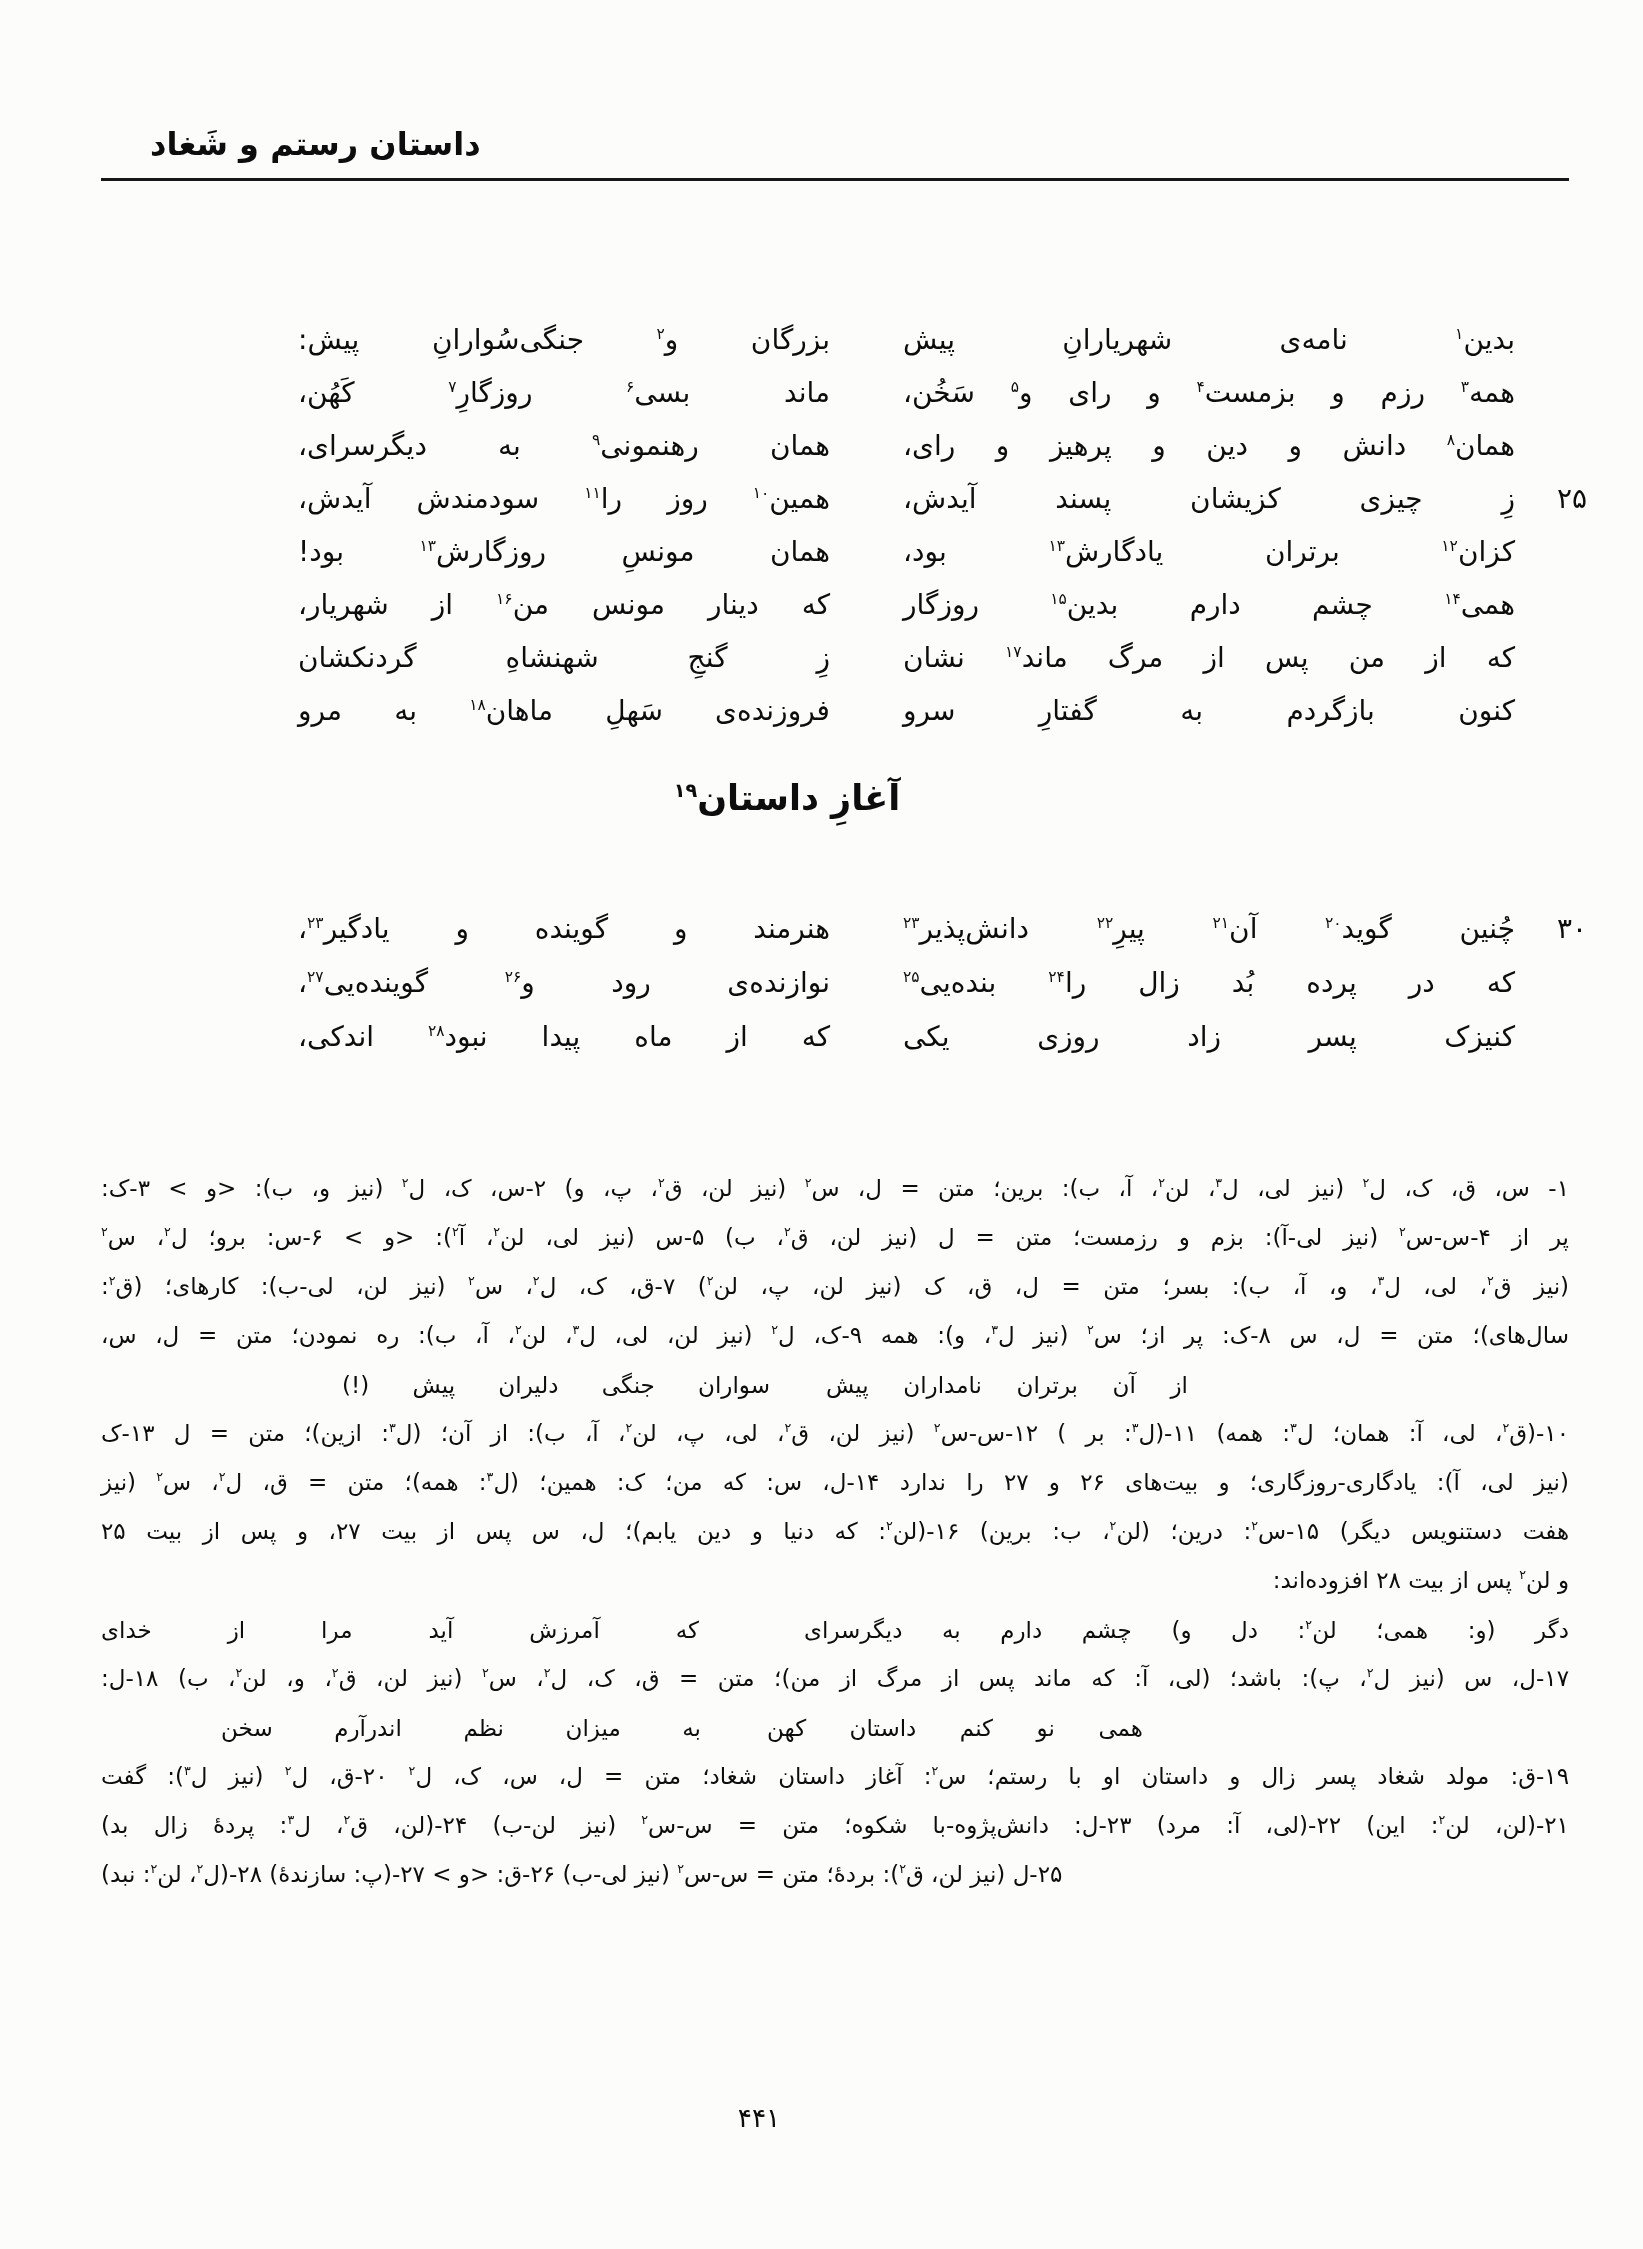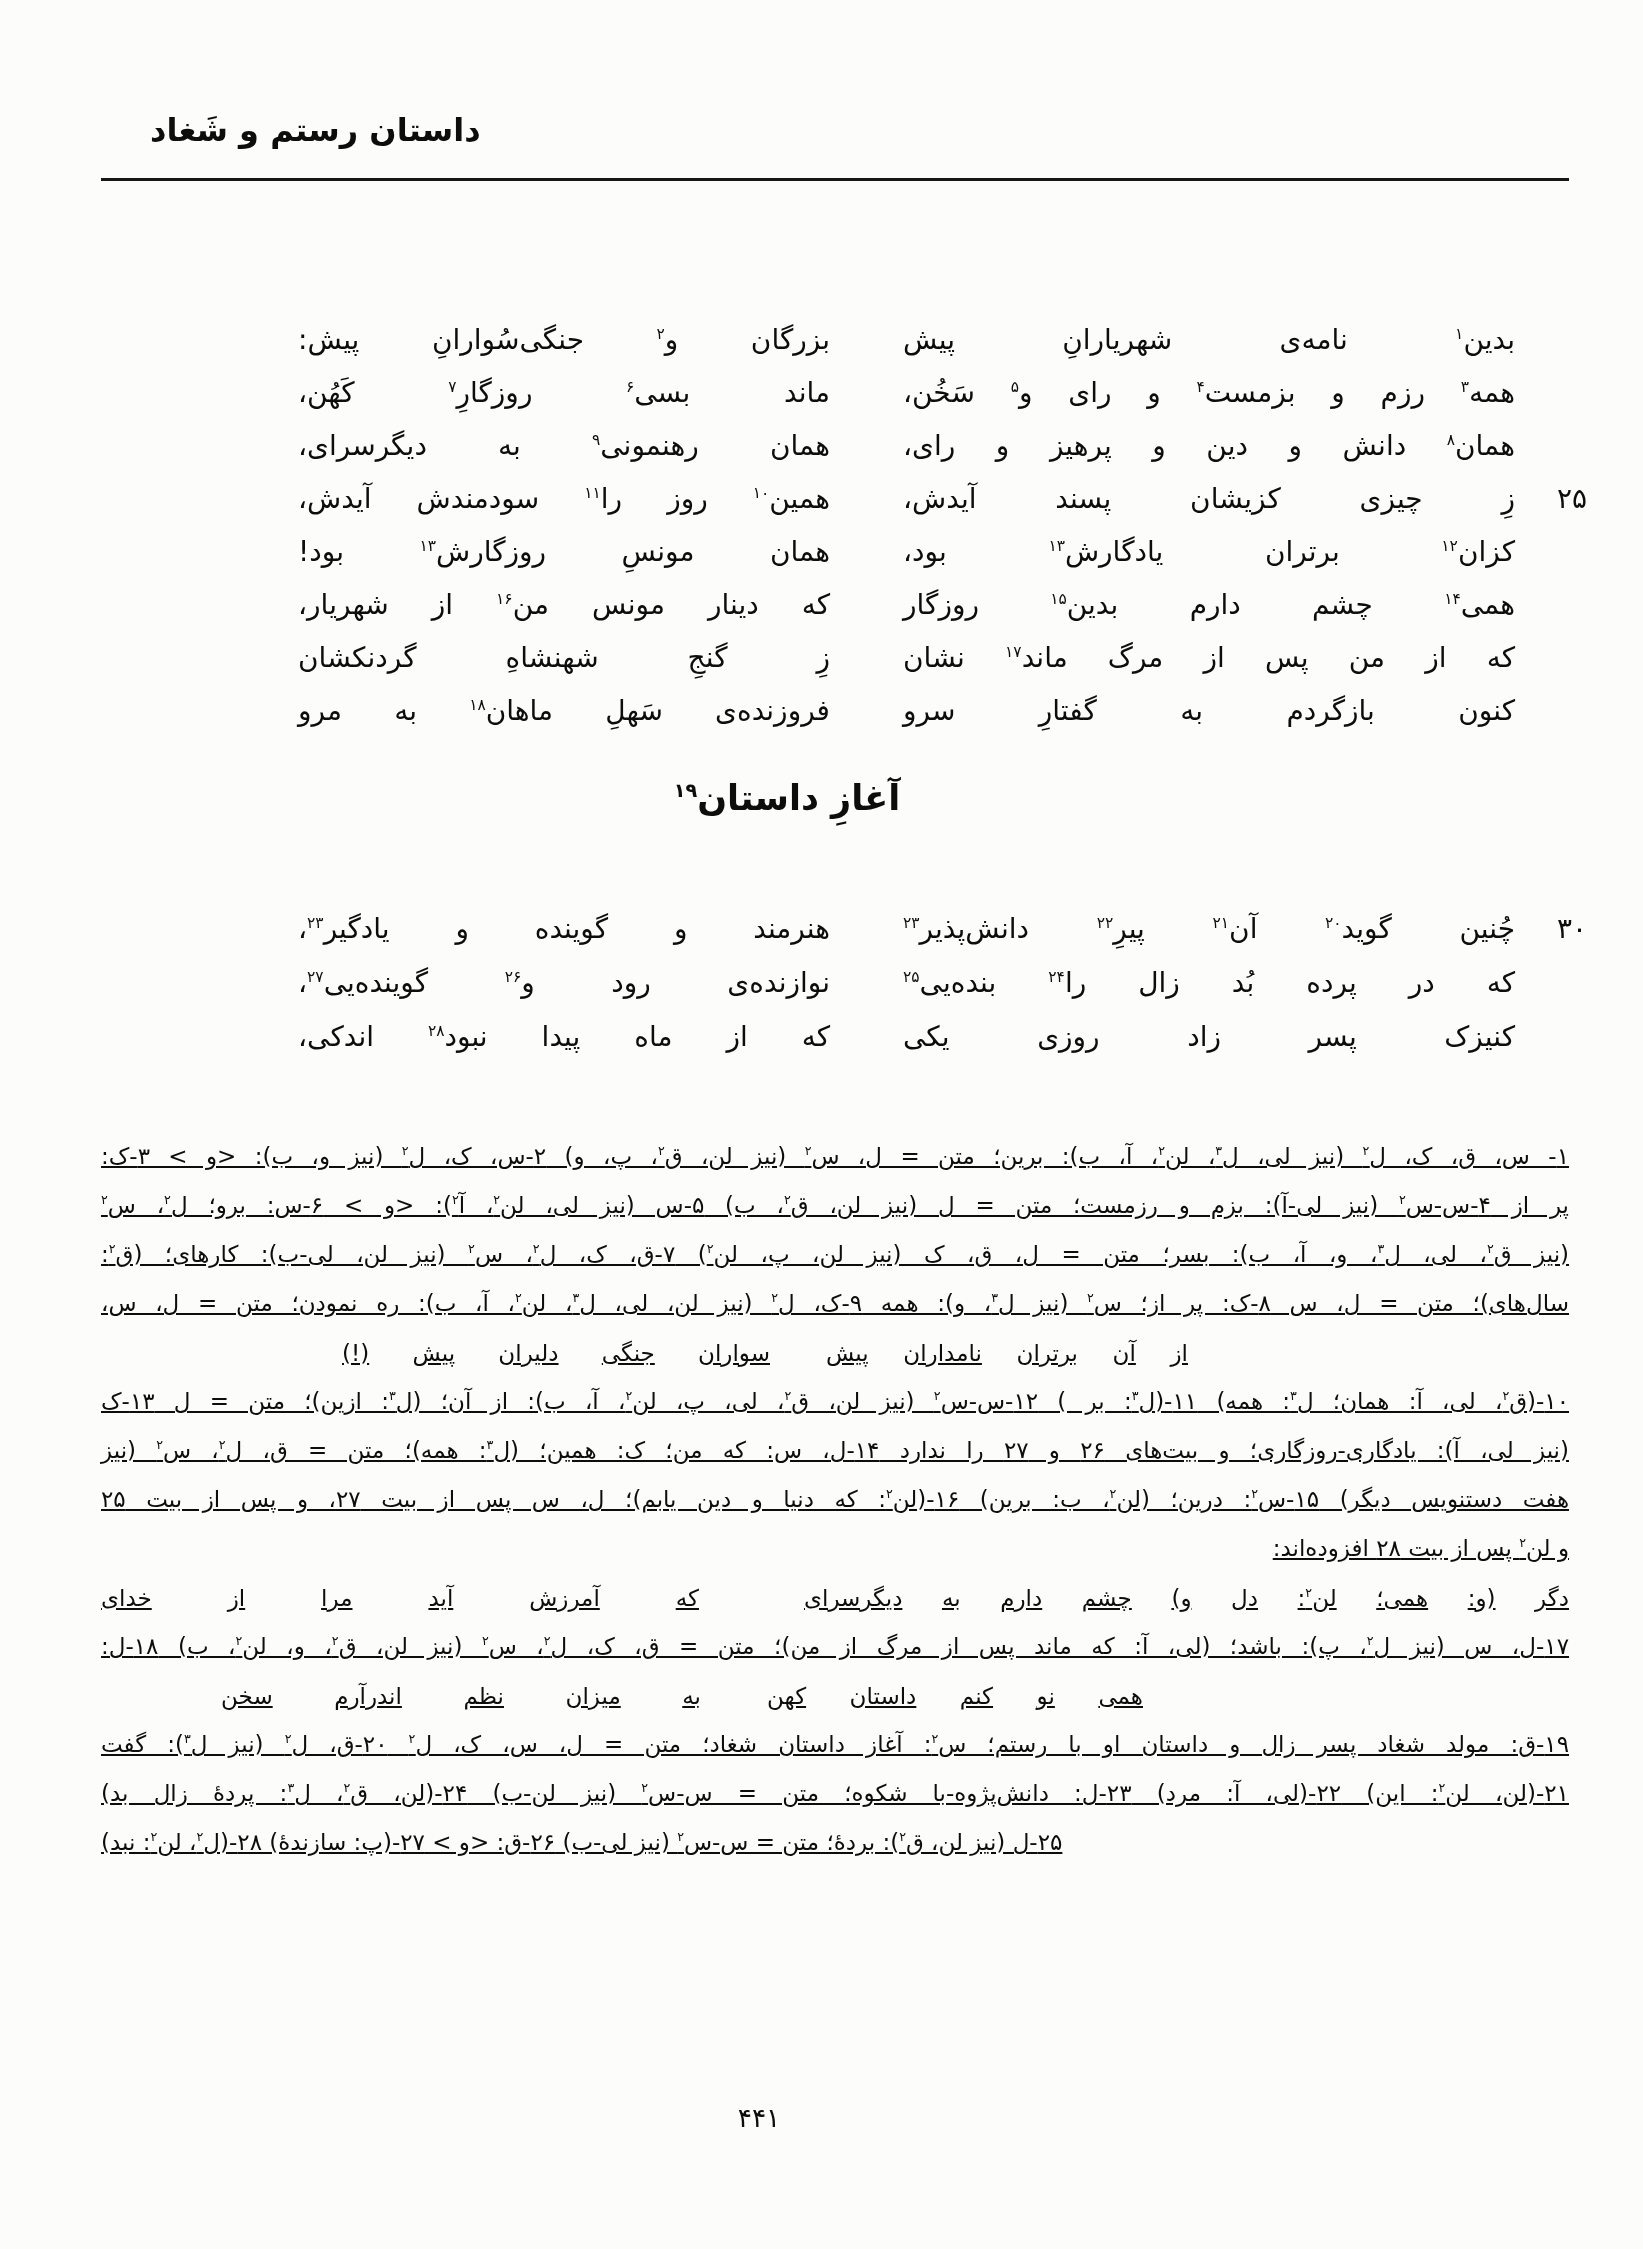--- a/index.html
+++ b/index.html
@@ -5,21 +5,21 @@
   html,body{margin:0;padding:0;}
   body{
     width:1644px;height:2250px;position:relative;overflow:hidden;
     background:#fcfcfa;color:#0d0d0d;
     font-family:"DejaVu Sans",sans-serif;
     direction:rtl;
   }
   .abs{position:absolute;}
   
   .running-title{
-    top:111px;left:150px;font-size:32px;font-weight:bold;white-space:nowrap;
+    top:125px;left:150px;font-size:32px;font-weight:bold;white-space:nowrap;
   }
   .header-rule{
     top:178px;left:101px;width:1468px;height:2.8px;background:#161616;
   }
   
   .verse-block{left:298px;width:1289px;}
   .couplet{display:flex;direction:rtl;align-items:center;}
   #vb1 .couplet{height:53px;}
   #vb2 .couplet{height:54px;}
   .vnum{width:72px;font-size:28px;text-align:right;flex:0 0 auto;}
@@ -28,21 +28,21 @@
   .hemi-gap{width:73px;flex:0 0 auto;}
   .hemi.left{width:532px;}
   .w{white-space:nowrap;}
   sup{font-size:0.55em;line-height:0;vertical-align:super;}
   
   .section-heading{
     top:778px;left:0;width:100%;text-align:center;
     font-size:35px;font-weight:bold;transform:translateX(-35px);
   }
   
-  #footnotes{top:1132px;left:101px;width:1468px;font-size:23px;text-decoration:underline;}
+  #footnotes{top:1164px;left:101px;width:1468px;font-size:23px;}
   .fn{height:49px;line-height:49px;white-space:nowrap;direction:rtl;}
   .fn.j{white-space:normal;text-align:justify;text-align-last:justify;}
   .fn.s{text-align:right;}
   .fn.c{text-align:left;}
   .fnv{height:49px;display:flex;direction:rtl;align-items:center;justify-content:center;}
   .fnv .fnv-h{display:flex;justify-content:space-between;direction:rtl;flex:0 0 auto;}
   
   .page-number{
     top:2102px;left:0;width:100%;text-align:center;font-size:26.4px;
     transform:translateX(-63px);letter-spacing:4.2px;

